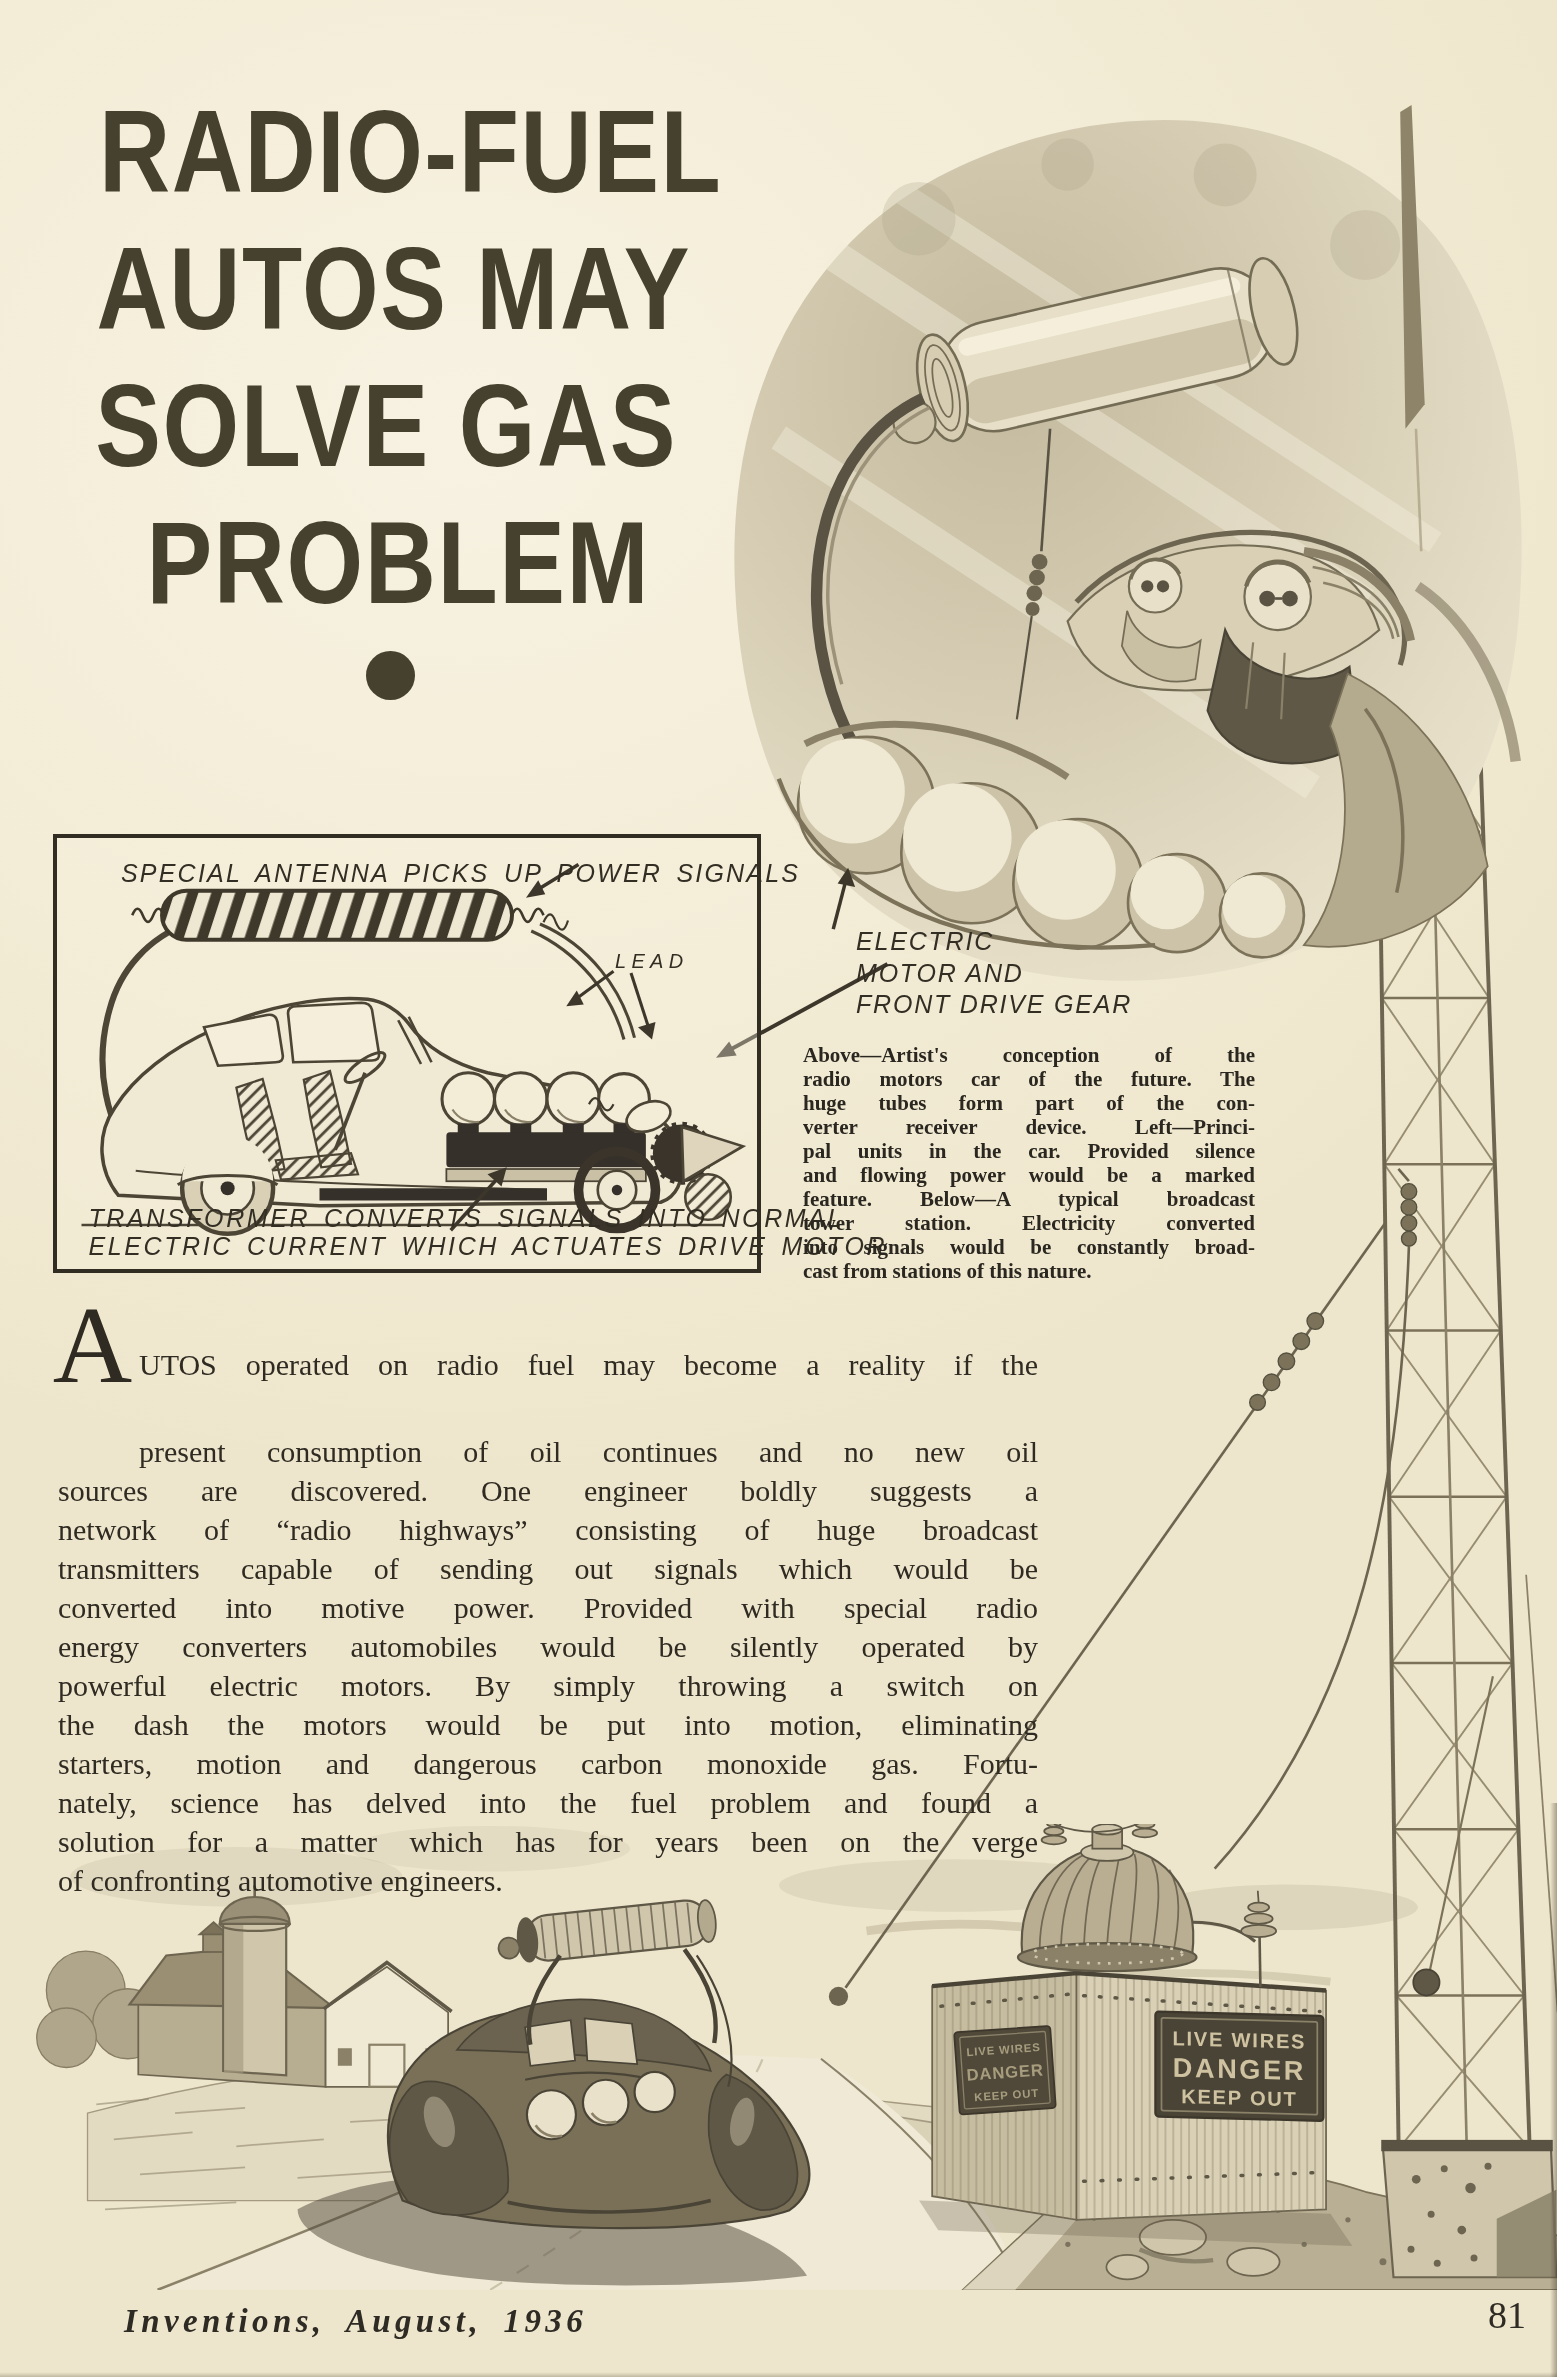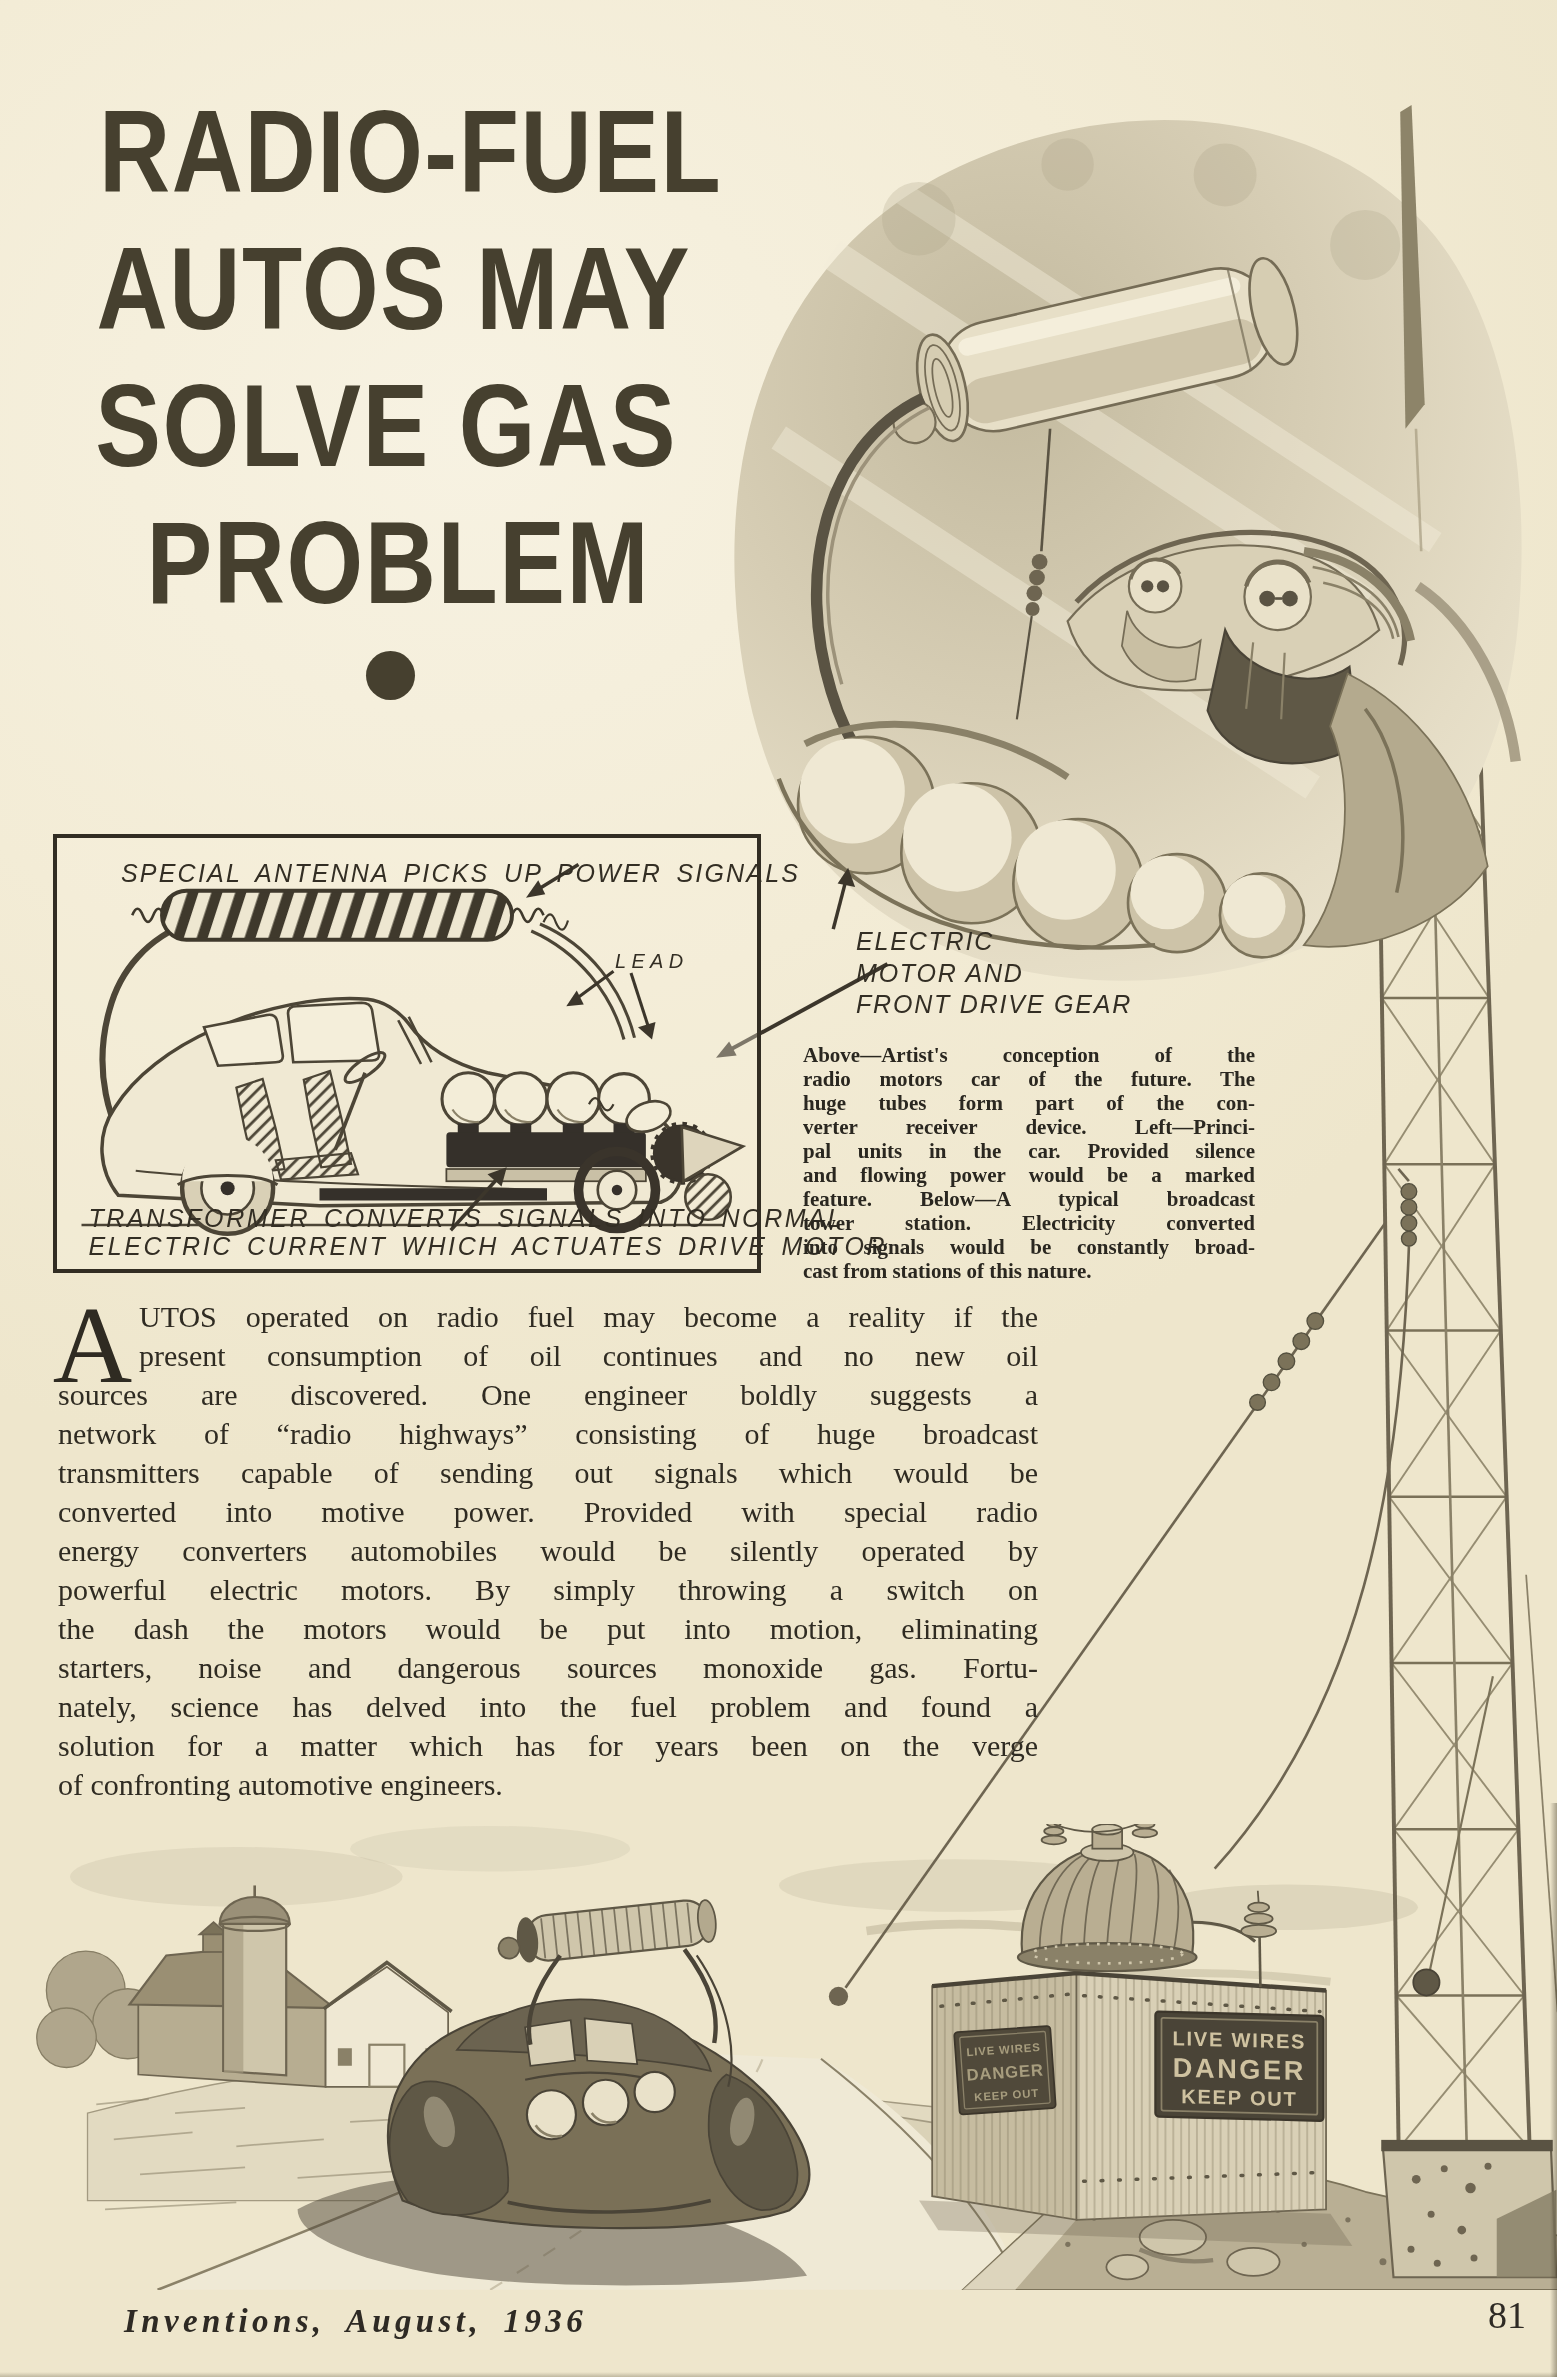--- a/index.html
+++ b/index.html
@@ -45,21 +45,21 @@
     text-align:justify;text-align-last:justify;}
   .cap-line.last{text-align-last:left;}
 
   
   .body-text{position:absolute;left:58px;top:1297px;width:980px;}
   .drop-cap{position:absolute;left:-5.3px;top:-7px;font-size:110px;line-height:1;
     color:#2f2b22;font-family:"Liberation Serif", serif;}
   .body-lines{position:relative;}
   .body-line{font-size:30px;line-height:39px;color:#2f2b22;
     text-align:justify;text-align-last:justify;}
-  .body-line:nth-child(-n+2){padding-left:81px;}
+  .body-line:nth-child(-n+2){padding-left:81px;margin-top:48px;}
   .body-line.last{text-align-last:left;}
 
   
   .footer-credit{position:absolute;left:124px;top:2303px;
     font-style:italic;font-weight:700;font-size:33px;letter-spacing:4.4px;word-spacing:8.8px;color:#2e2a24;}
   .page-number{position:absolute;left:1488px;top:2293px;font-size:38px;color:#2e2a24;}
 
   svg{position:absolute;}
   .oval-illo{left:700px;top:61px;}
   .tower-illo{left:1208px;top:473px;}
@@ -602,21 +602,21 @@
     <div class="body-lines">
         <div class="body-line">UTOS operated on radio fuel may become a reality if the</div>
         <div class="body-line">present consumption of oil continues and no new oil</div>
         <div class="body-line">sources are discovered. One engineer boldly suggests a</div>
         <div class="body-line">network of “radio highways” consisting of huge broadcast</div>
         <div class="body-line">transmitters capable of sending out signals which would be</div>
         <div class="body-line">converted into motive power. Provided with special radio</div>
         <div class="body-line">energy converters automobiles would be silently operated by</div>
         <div class="body-line">powerful electric motors. By simply throwing a switch on</div>
         <div class="body-line">the dash the motors would be put into motion, eliminating</div>
-        <div class="body-line">starters, noise and dangerous sources monoxide gas. Fortu-</div>
+        <div class="body-line">starters, motion and dangerous carbon monoxide gas. Fortu-</div>
         <div class="body-line">nately, science has delved into the fuel problem and found a</div>
         <div class="body-line">solution for a matter which has for years been on the verge</div>
         <div class="body-line last">of confronting automotive engineers.</div>
       </div>
   </div>
 
   <div class="footer-credit">Inventions, August, 1936</div>
   <div class="page-number">81</div>
 
   <div class="scan-edge"></div>

